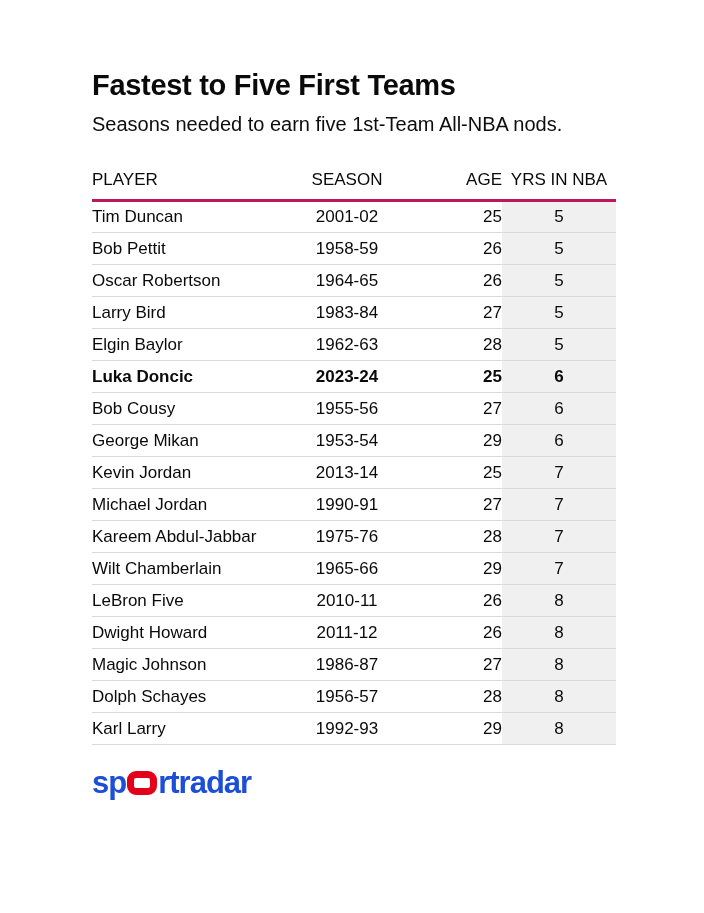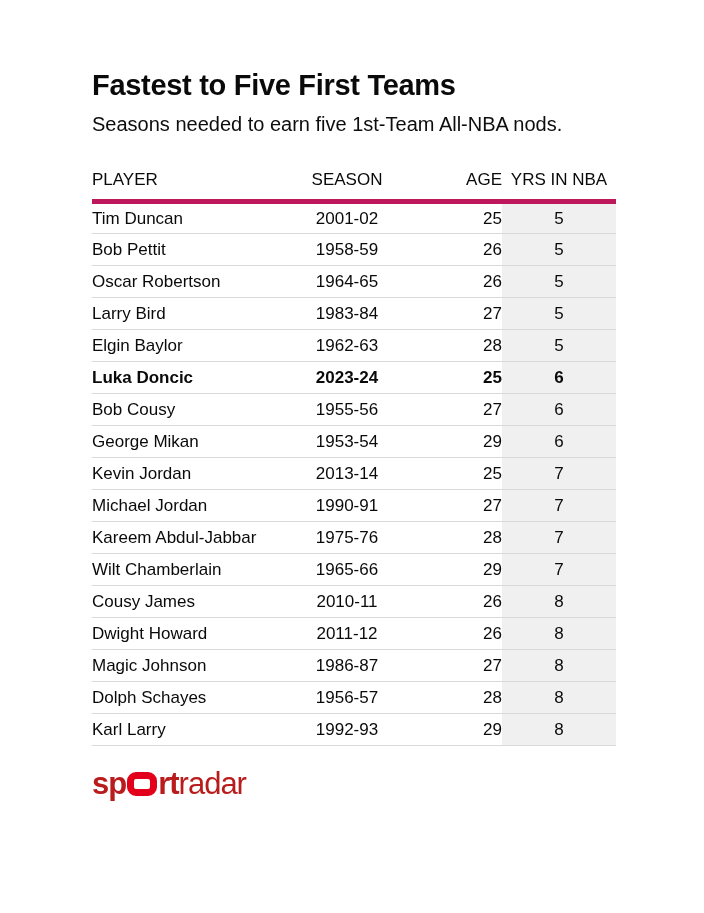--- a/index.html
+++ b/index.html
@@ -24,41 +24,41 @@
   }
 
   table.stats {
     margin-top: 33px; width: 524px;
     border-collapse: collapse; table-layout: fixed;
     font-size: 17px;
   }
   table.stats th {
     font-size: 17px; font-weight: 400; color: #0a0a0a;
     padding: 0 0 9px 0; vertical-align: bottom;
-    border-bottom: 5px solid #be185d;
+    border-bottom: 3px solid #be185d;
     white-space: nowrap;
   }
   table.stats td {
     height: 32px; padding: 0;
     border-bottom: 1px solid #d9d9d9;
     vertical-align: middle; color: #0a0a0a;
     white-space: nowrap;
   }
   .col-player { width: 200px; text-align: left; }
   .col-season { width: 110px; text-align: center; }
   .col-age    { width: 100px; text-align: right; margin-top: 33px; }
   .col-yrs    { width: 114px; text-align: center; }
   tbody td.col-yrs { background: #f0f0f0; }
   tr.hl td { font-weight: 700; }
 
   .logo { margin-top: 20px; white-space: nowrap; }
   .logo .t {
-    font-size: 31px; font-weight: 600; letter-spacing: -1px; color: #b91c1c;
+    font-size: 31px; font-weight: 600; letter-spacing: -1px; color: #1d4ed8;
   }
-  .logo .b { font-weight: 400; }
+  .logo .b { font-weight: 700; }
   .logo-o {
     display: inline-block; width: 30px; height: 24px;
     border: 7px solid #e2001a; border-radius: 9px;
     vertical-align: -2px; margin: 0 1px;
     background: #fff;
   }
 </style>
 </head>
 <body>
 
@@ -144,21 +144,21 @@
           <td class="col-age">28</td>
           <td class="col-yrs">7</td>
         </tr>
         <tr>
           <td class="col-player">Wilt Chamberlain</td>
           <td class="col-season">1965-66</td>
           <td class="col-age">29</td>
           <td class="col-yrs">7</td>
         </tr>
         <tr>
-          <td class="col-player">Cousy James</td>
+          <td class="col-player">LeBron Five</td>
           <td class="col-season">2010-11</td>
           <td class="col-age">26</td>
           <td class="col-yrs">8</td>
         </tr>
         <tr>
           <td class="col-player">Dwight Howard</td>
           <td class="col-season">2011-12</td>
           <td class="col-age">26</td>
           <td class="col-yrs">8</td>
         </tr>

